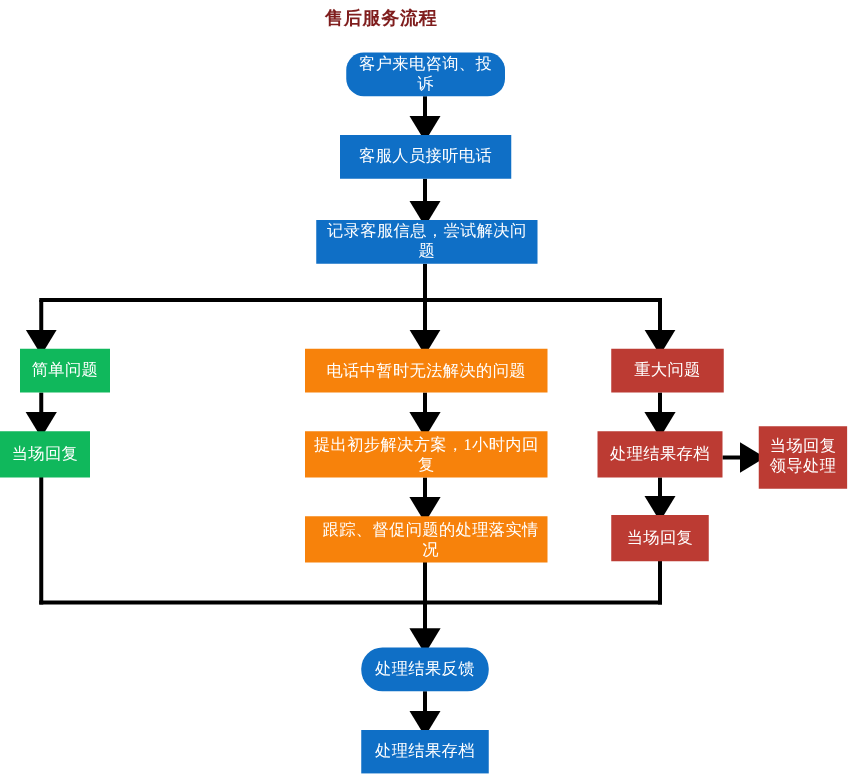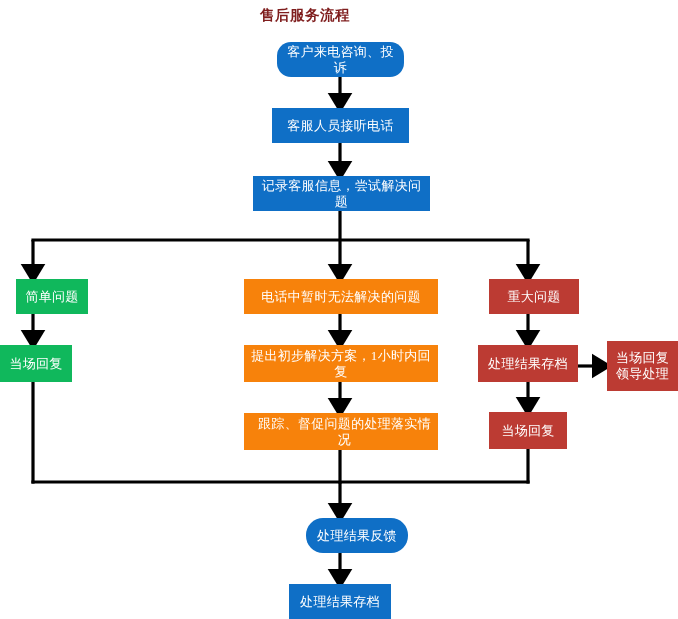--- a/index.html
+++ b/index.html
@@ -110,16 +110,16 @@
   <div class="node n-orange" style="left:244px;top:279px;width:194px;height:35px;">电话中暂时无法解决的问题</div>
   <div class="node n-orange" style="left:244px;top:345px;width:194px;height:37px;">提出初步解决方案，1小时内回复</div>
   <div class="node n-orange" style="left:244px;top:413px;width:194px;height:37px;padding-left:13px;">跟踪、督促问题的处理落实情况</div>
 
   <div class="node n-red" style="left:489px;top:279px;width:90px;height:35px;">重大问题</div>
   <div class="node n-red" style="left:478px;top:345px;width:100px;height:37px;">处理结果存档</div>
   <div class="node n-red" style="left:607px;top:341px;width:71px;height:50px;">当场回复
 领导处理</div>
   <div class="node n-red" style="left:489px;top:412px;width:78px;height:37px;">当场回复</div>
 
-  <div class="node n-blue" style="left:306px;top:518px;width:102px;height:35px;border-radius:17px;">处理结果反馈</div>
+  <div class="node n-blue" style="left:289px;top:518px;width:102px;height:35px;border-radius:17px;">处理结果反馈</div>
   <div class="node n-blue" style="left:289px;top:584px;width:102px;height:35px;">处理结果存档</div>
 
 </div>
 
 </body></html>

